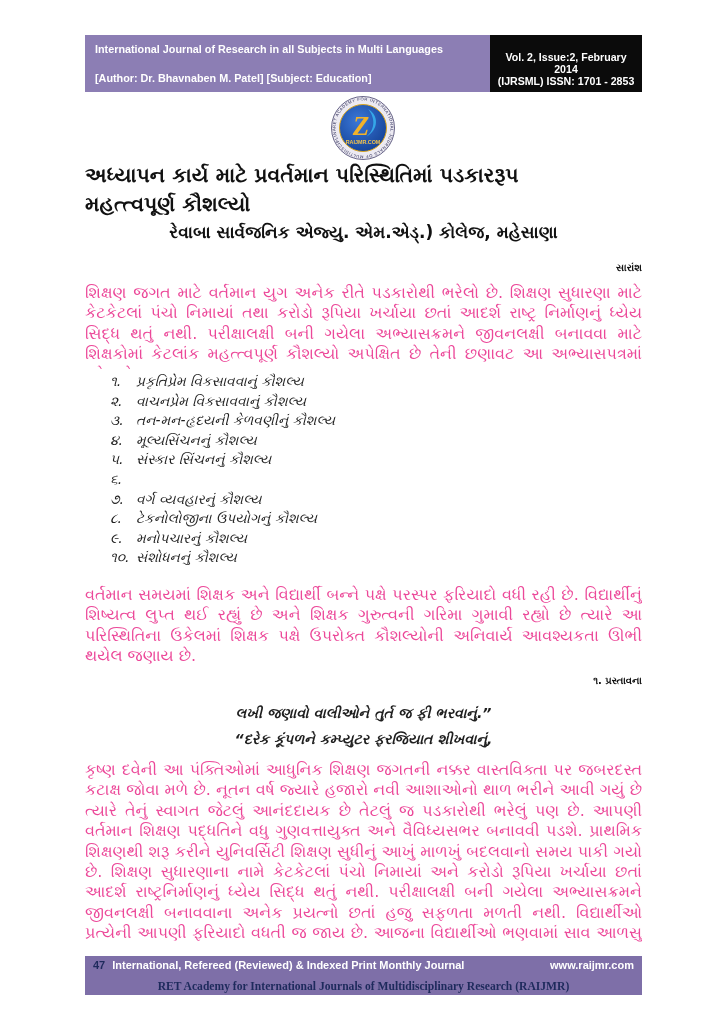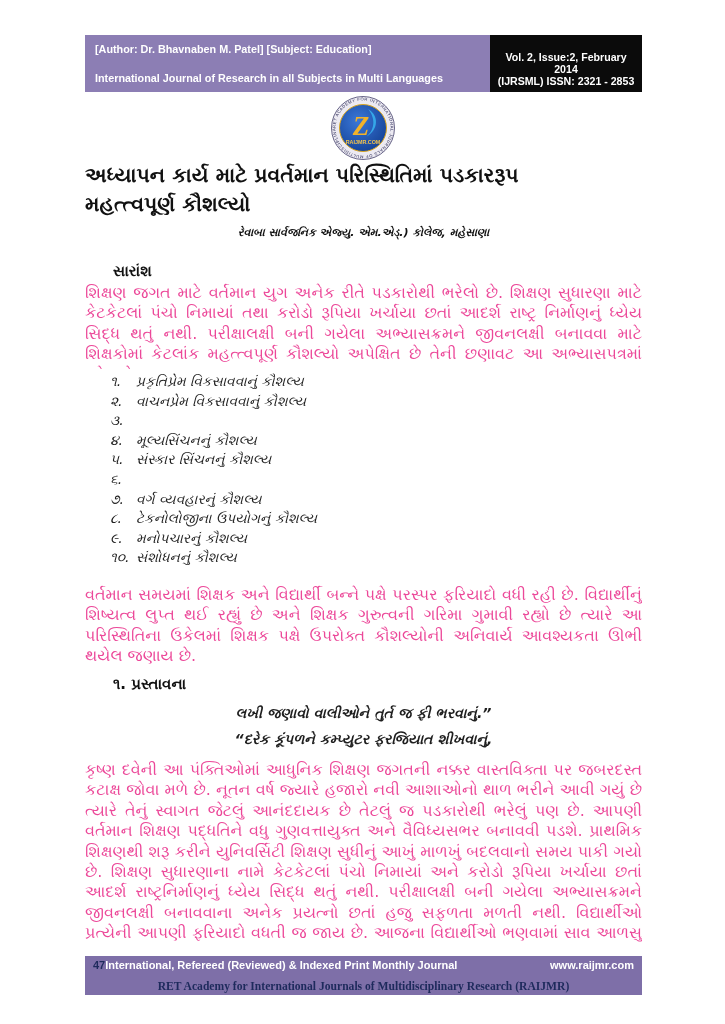--- a/index.html
+++ b/index.html
@@ -44,25 +44,25 @@
   .paper-title {
     left:85px; top:161px; width:557px;
     text-align:left; font-weight:bold; color:#111;
     font-size:20.5px; line-height:29px;
   }
   .author-block {
     left:85px; top:224px; width:557px;
     text-align:center; font-weight:bold; color:#111;
   }
   .author-name { font-size:13.5px; line-height:19px; }
-  .author-affil { font-size:11px; line-height:17px;font-style:italic; }
+  .author-affil { font-size:17px; line-height:17px; }
 
   
   .gj { font-size:16px; line-height:20.4px; text-align:justify; color:#ec4899; }
-  .heading-gj { font-weight:bold; font-style:normal; font-size:15px; color:#111; text-align:left;margin-left:28px; }
+  .heading-gj { font-weight:bold; font-style:normal; font-size:10px; color:#111; text-align:right; }
 
   .abstract-heading { left:85px; top:262px; width:557px; }
   .abstract-body   { left:85px; top:283px; width:557px; height:86px; overflow:hidden; }
 
   .skills-list { left:110px; top:372px; width:480px; }
   .skill-row { display:flex; font-style:italic; font-size:13.8px; line-height:19.6px; color:#1e1e1e; }
   .skill-num { width:26px; flex:none; }
 
   .para-1 { left:85px; top:585px; width:557px; height:84px; overflow:hidden; }
 
@@ -78,43 +78,43 @@
 
   
   .footer-band {
     left:85px; top:956px; width:557px; height:39px;
     background:var(--footer_bg);
     box-sizing:border-box;
     padding:3px 8px 2px 8px;
     display:flex; flex-direction:column; justify-content:space-between;
   }
   .footer-row1 {
-    display:flex; align-items:center; 
+    display:flex; align-items:center; gap:7px;
     font-family:"Liberation Sans", sans-serif;
     font-weight:bold; font-size:11px; color:#ffffff;
   }
   .footer-pagenum { color:var(--footer_navy); }
   .footer-spacer { flex:1; }
   .footer-row2 {
     text-align:center;
     font-family:"Liberation Serif", serif;
     font-weight:bold; font-size:11.6px; color:var(--footer_navy);
   }
 </style>
 </head>
 <body>
 
 <div class="abs header-band">
   <div class="header-left">
+    <div>International Journal of Research in all Subjects in Multi Languages</div>
     <div>[Author: Dr. Bhavnaben M. Patel] [Subject: Education]</div>
-    <div>International Journal of Research in all Subjects in Multi Languages</div>
   </div>
   <div class="issue-box">
     <div>Vol. 2, Issue:2, February 2014</div>
-    <div>(IJRSML)  ISSN: 2321 - 2853</div>
+    <div>(IJRSML)  ISSN: 1701 - 2853</div>
   </div>
 </div>
 
 <div class="abs logo-wrap">
   <svg viewBox="0 0 64 64" width="64" height="64">
     <defs>
       <path id="ringPath" d="M32,32 m-27.5,0 a27.5,27.5 0 1,1 55,0 a27.5,27.5 0 1,1 -55,0"></path>
       <radialGradient id="blueGrad" cx="40%" cy="35%" r="75%">
         <stop offset="0%" stop-color="#3a77d8"></stop>
         <stop offset="100%" stop-color="#123f92"></stop>
@@ -147,20 +147,21 @@
   <div class="skill-row">
     <span class="skill-num">૧.</span>
     <span>પ્રકૃતિપ્રેમ વિકસાવવાનું કૌશલ્ય</span>
   </div>
   <div class="skill-row">
     <span class="skill-num">૨.</span>
     <span>વાચનપ્રેમ વિકસાવવાનું કૌશલ્ય</span>
   </div>
   <div class="skill-row">
     <span class="skill-num">૩.</span>
+    <span>તન-મન-હૃદયની કેળવણીનું કૌશલ્ય</span>
   </div>
   <div class="skill-row">
     <span class="skill-num">૪.</span>
     <span>મૂલ્યસિંચનનું કૌશલ્ય</span>
   </div>
   <div class="skill-row">
     <span class="skill-num">૫.</span>
     <span>સંસ્કાર સિંચનનું કૌશલ્ય</span>
   </div>
   <div class="skill-row">

